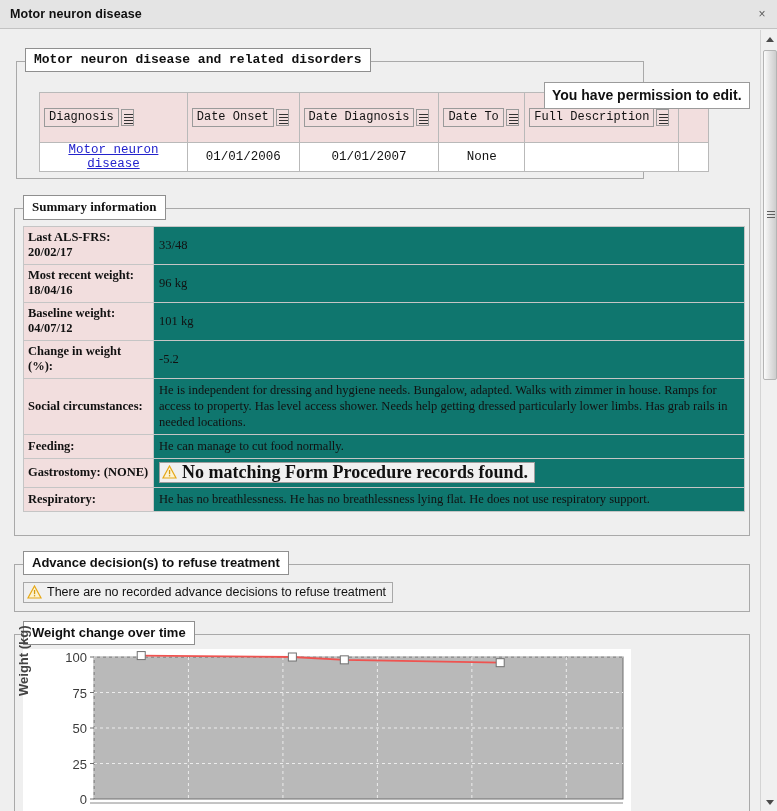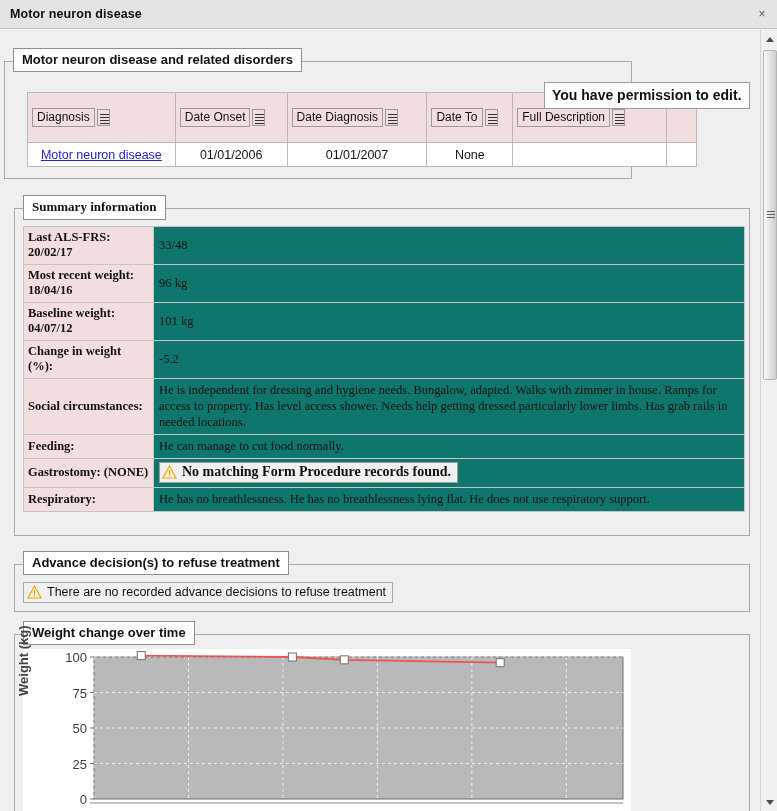--- a/index.html
+++ b/index.html
@@ -168,21 +168,21 @@
     padding: 3px 5px 4px 5px;
     font-size: 12.5px; line-height: 16px; color: #111;
   }
 
   
   .warn-chip {
     display: inline-flex; align-items: center;
     border: 1px solid #9d9d9d; background: #f0f0f0;
     padding: 1px 6px 2px 2px;
   }
-  .warn-chip .wtext { font-weight: bold; font-size: 14px; margin-left: 5px; color: #111; }
+  .warn-chip .wtext { font-weight: bold; font-size: 18px; margin-left: 5px; color: #111; }
   .tri { width: 15px; height: 14px; position: relative; flex: none; }
 
   
   .adv-chip {
     position: absolute; left: 8px; top: 17px;
     display: inline-flex; align-items: center;
     border: 1px solid #a8a8a8; background: #f0f0f0;
     padding: 2px 6px 3px 3px;
   }
   .adv-chip .wtext { font-size: 12.5px; margin-left: 5px; color: #111; }
@@ -221,21 +221,21 @@
         <i></i>
       </span>
   </div>
   <div class="vscroll-arrow-dn"></div>
 </div>
 
 <div class="content">
 
   <div class="perm-note">You have permission to edit.</div>
 
-  <div class="panel" style="left:4px; top:31px; width:628px; height:118px;">
+  <div class="panel" style="left:16px; top:31px; width:628px; height:118px;font-family:Liberation Mono, monospace;">
     <div class="panel-legend">Motor neuron disease and related disorders</div>
 
     <table class="dx-table">
       <thead>
         <tr>
           <th style="width:148px;">
             <span class="hdr-inner">
               <span class="hdr-label">Diagnosis</span>
               <span class="hdr-menu">
                   <i></i>

